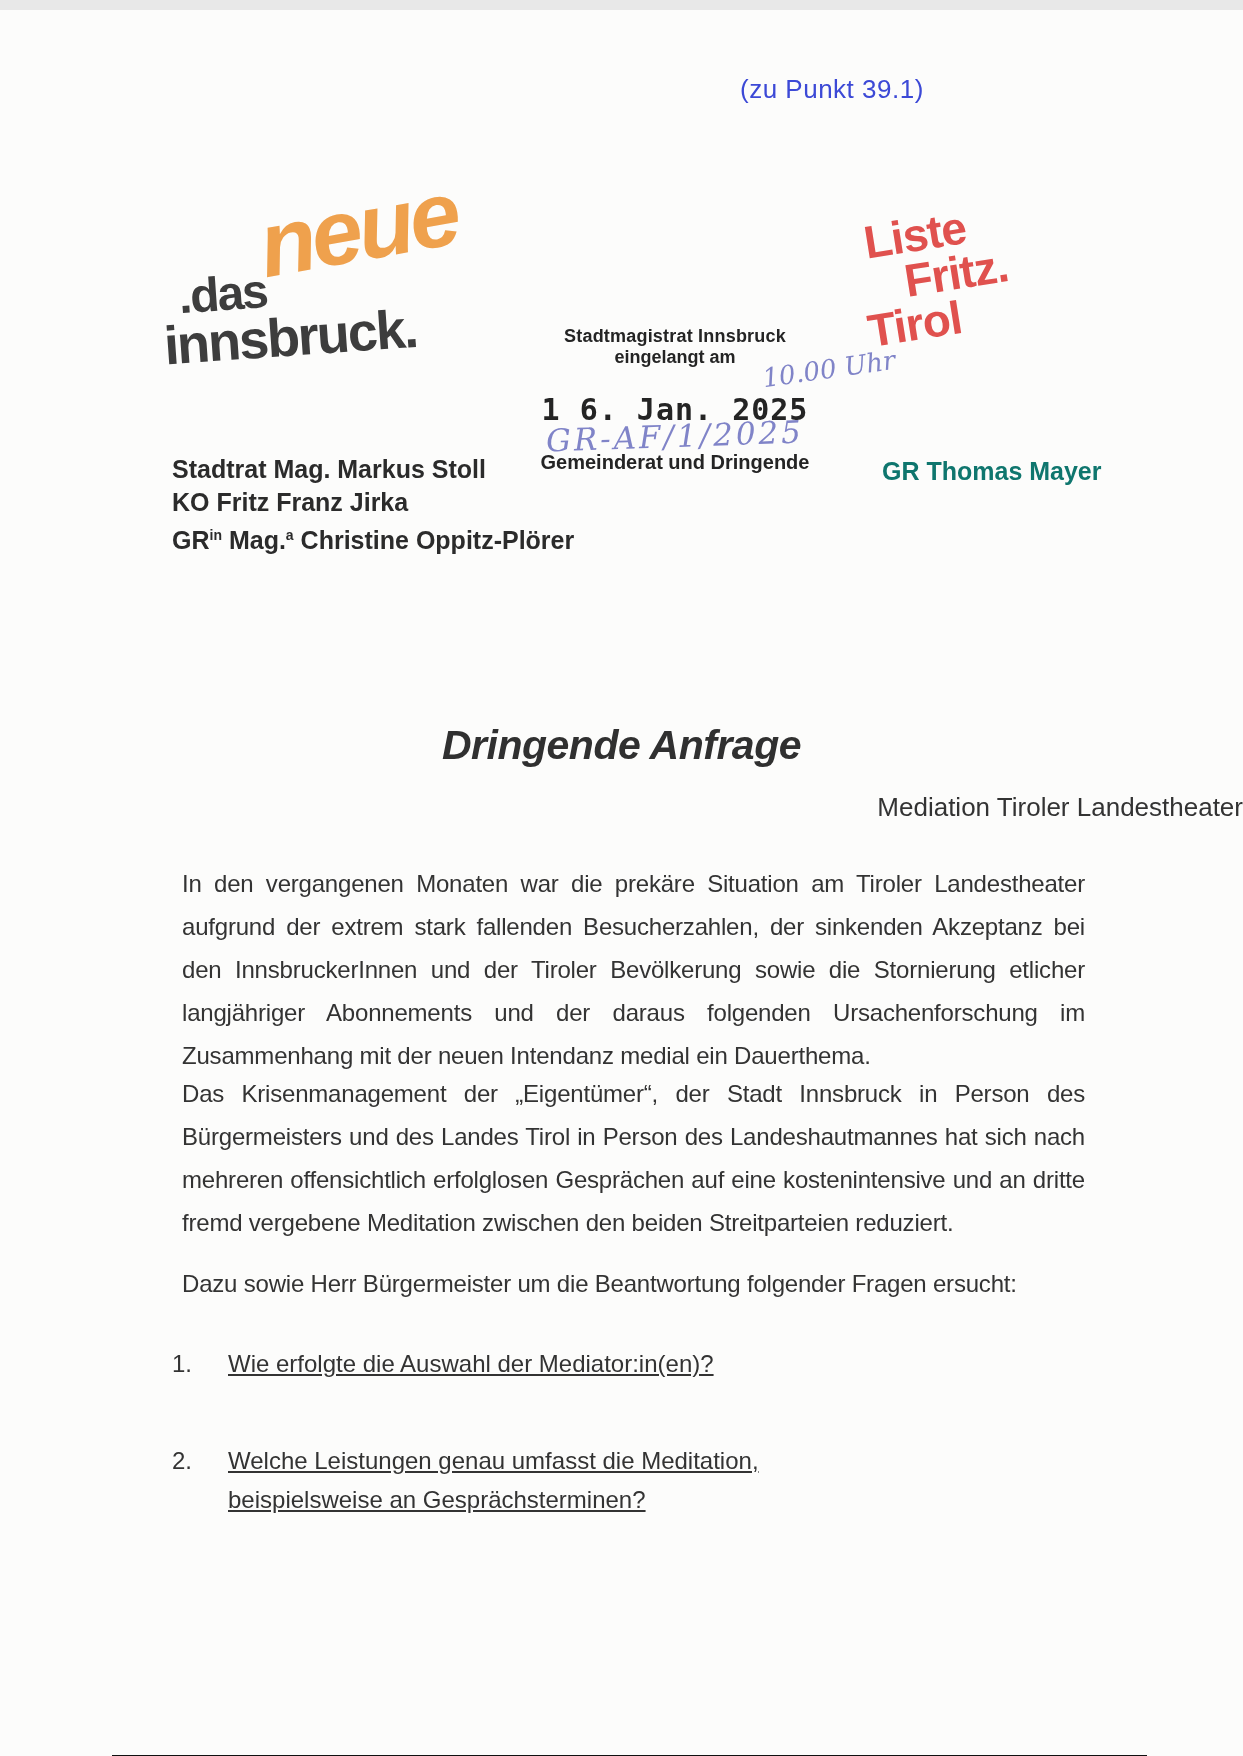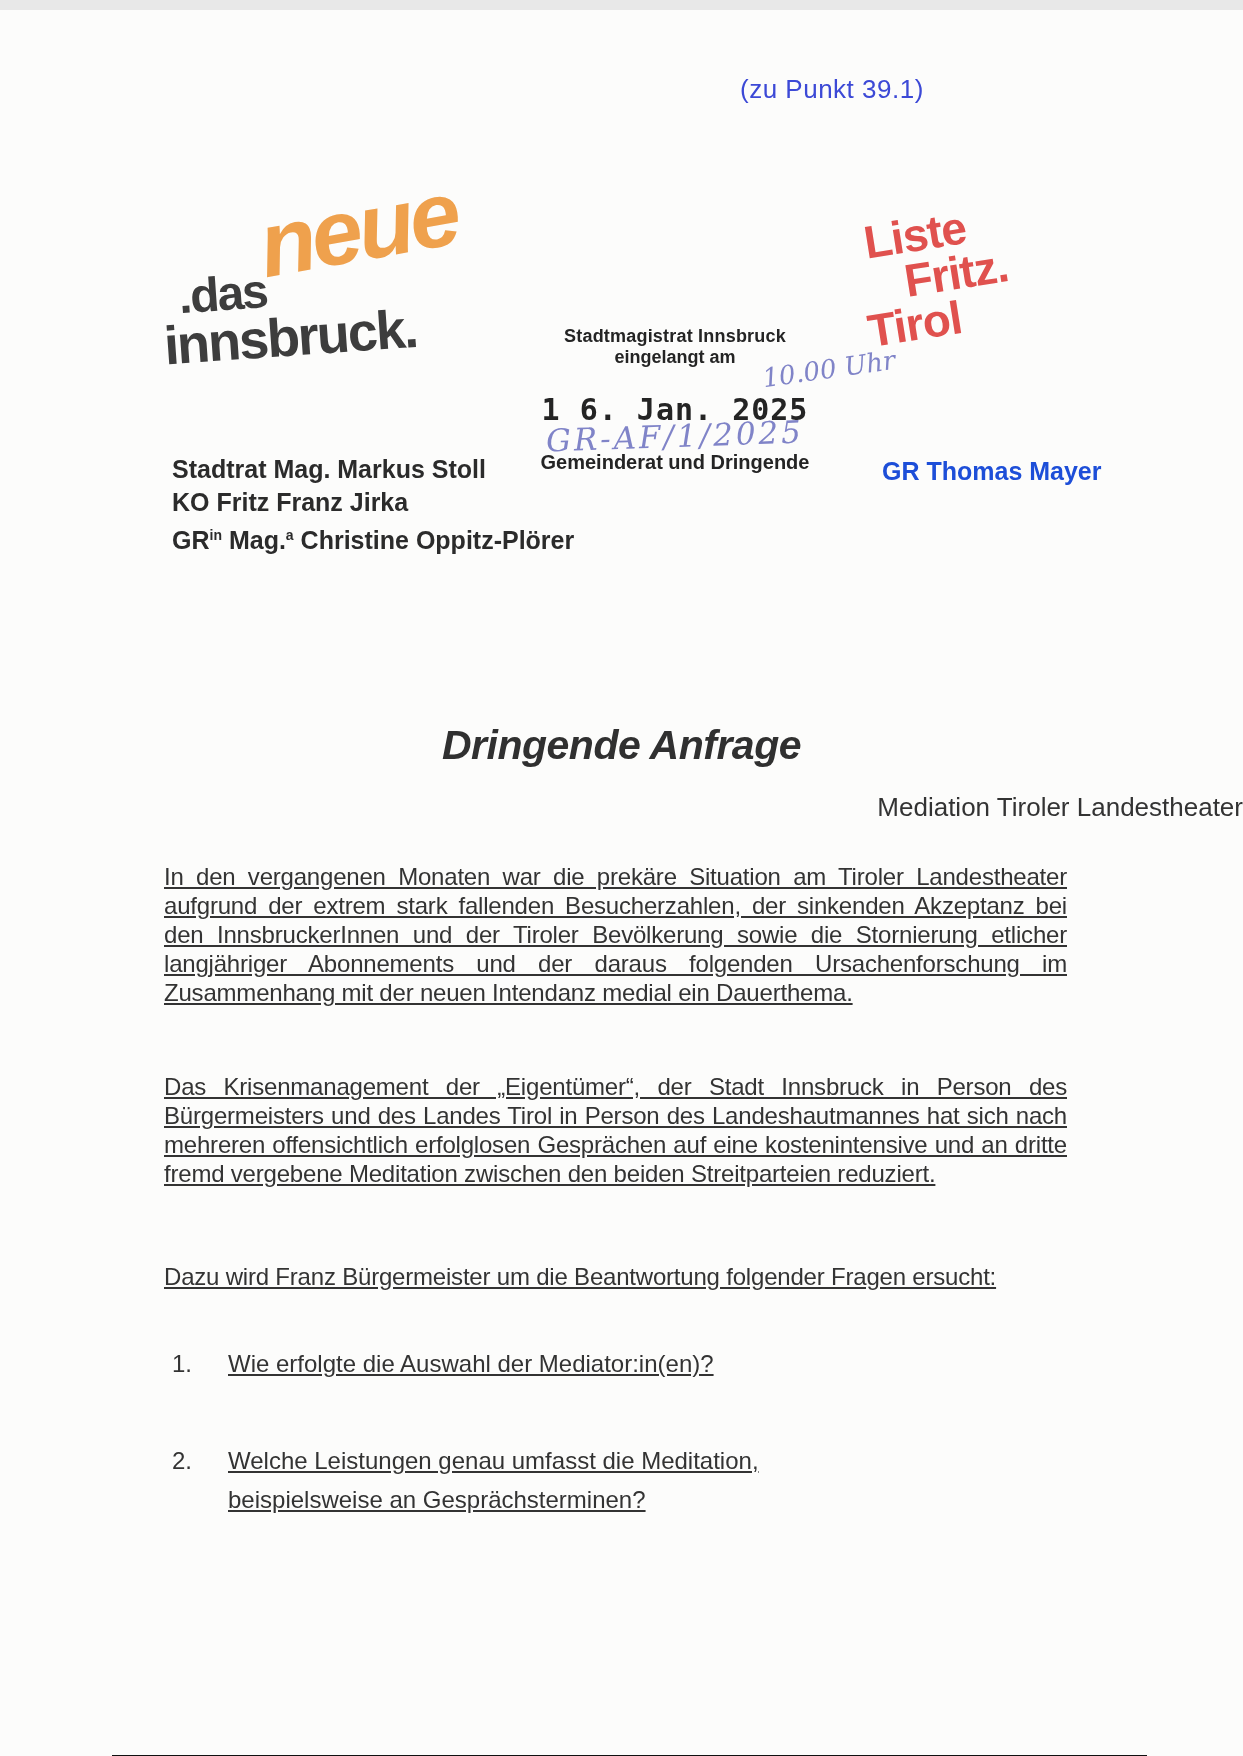--- a/index.html
+++ b/index.html
@@ -80,40 +80,39 @@
     font-family: "DejaVu Serif", serif;
     font-style: italic;
     color: #8084c8;
   }
   .hand-time { top: 344px; left: 762px; font-size: 26px; transform: rotate(-8deg); white-space: nowrap; }
   .hand-file { top: 408px; left: 546px; font-size: 31px; letter-spacing: 3px; transform: rotate(-2deg); white-space: nowrap; }
 
   
   .senders { top: 443px; left: 172px; font-size: 25px; font-weight: 700; line-height: 33px; color: #2b2b2b; }
   .senders sup { font-size: 14px; }
-  .recipient { top: 447px; left: 882px; font-size: 25px; font-weight: 700; color: #1d4ed8; }
+  .recipient { top: 447px; left: 882px; font-size: 25px; font-weight: 700; color: #0f766e; }
 
   .dateline { top: 602px; right: 173px; font-size: 25px; }
 
   .doc-title {
     top: 712px; left: 0; width: 100%;
     text-align: center;
     font-size: 41px; font-weight: 800; font-style: italic;
     color: #303030;
     letter-spacing: -0.5px;
   }
   .doc-subtitle { top: 782px; left: 0; width: 100%; text-align: right; font-size: 26px; color: #333; }
 
   .body-par {
-    left: 164px; width: 903px;
-    font-size: 24px; line-height: 29px;
+    left: 182px; width: 903px;
+    font-size: 24px; line-height: 43px;
     text-align: justify; text-align-last: left;
     color: #333;
     letter-spacing: -0.2px;
-    text-decoration: underline;
   }
   .par1 { top: 852px; }
   .par2 { top: 1062px; }
   .par3 { top: 1252px; text-align: left; }
 
   .question { left: 172px; width: 903px; font-size: 24px; line-height: 38.5px; color: #333; display: flex; }
   .q1 { top: 1335px; }
   .q2 { top: 1432px; }
   .q-num { width: 56px; flex: 0 0 56px; }
   .q-text { width: 690px; text-decoration: underline; }
@@ -156,21 +155,21 @@
   </div>
 
   <div class="abs recipient">GR Thomas Mayer</div>
 
 
   <div class="abs doc-title">Dringende Anfrage</div>
   <div class="abs doc-subtitle">Mediation Tiroler Landestheater</div>
 
   <div class="abs body-par par1">In den vergangenen Monaten war die prekäre Situation am Tiroler Landestheater aufgrund der extrem stark fallenden Besucherzahlen, der sinkenden Akzeptanz bei den InnsbruckerInnen und der Tiroler Bevölkerung sowie die Stornierung etlicher langjähriger Abonnements und der daraus folgenden Ursachenforschung im Zusammenhang mit der neuen Intendanz medial ein Dauerthema.</div>
   <div class="abs body-par par2">Das Krisenmanagement der „Eigentümer“, der Stadt Innsbruck in Person des Bürgermeisters und des Landes Tirol in Person des Landeshautmannes hat sich nach mehreren offensichtlich erfolglosen Gesprächen auf eine kostenintensive und an dritte fremd vergebene Meditation zwischen den beiden Streitparteien reduziert.</div>
-  <div class="abs body-par par3">Dazu wird Franz Bürgermeister um die Beantwortung folgender Fragen ersucht:</div>
+  <div class="abs body-par par3">Dazu sowie Herr Bürgermeister um die Beantwortung folgender Fragen ersucht:</div>
 
   <div class="abs question q1">
     <div class="q-num">1.</div>
     <div class="q-text">Wie erfolgte die Auswahl der Mediator:in(en)?</div>
   </div>
 
   <div class="abs question q2">
     <div class="q-num">2.</div>
     <div class="q-text">Welche Leistungen genau umfasst die Meditation, beispielsweise an Gesprächsterminen?</div>
   </div>

